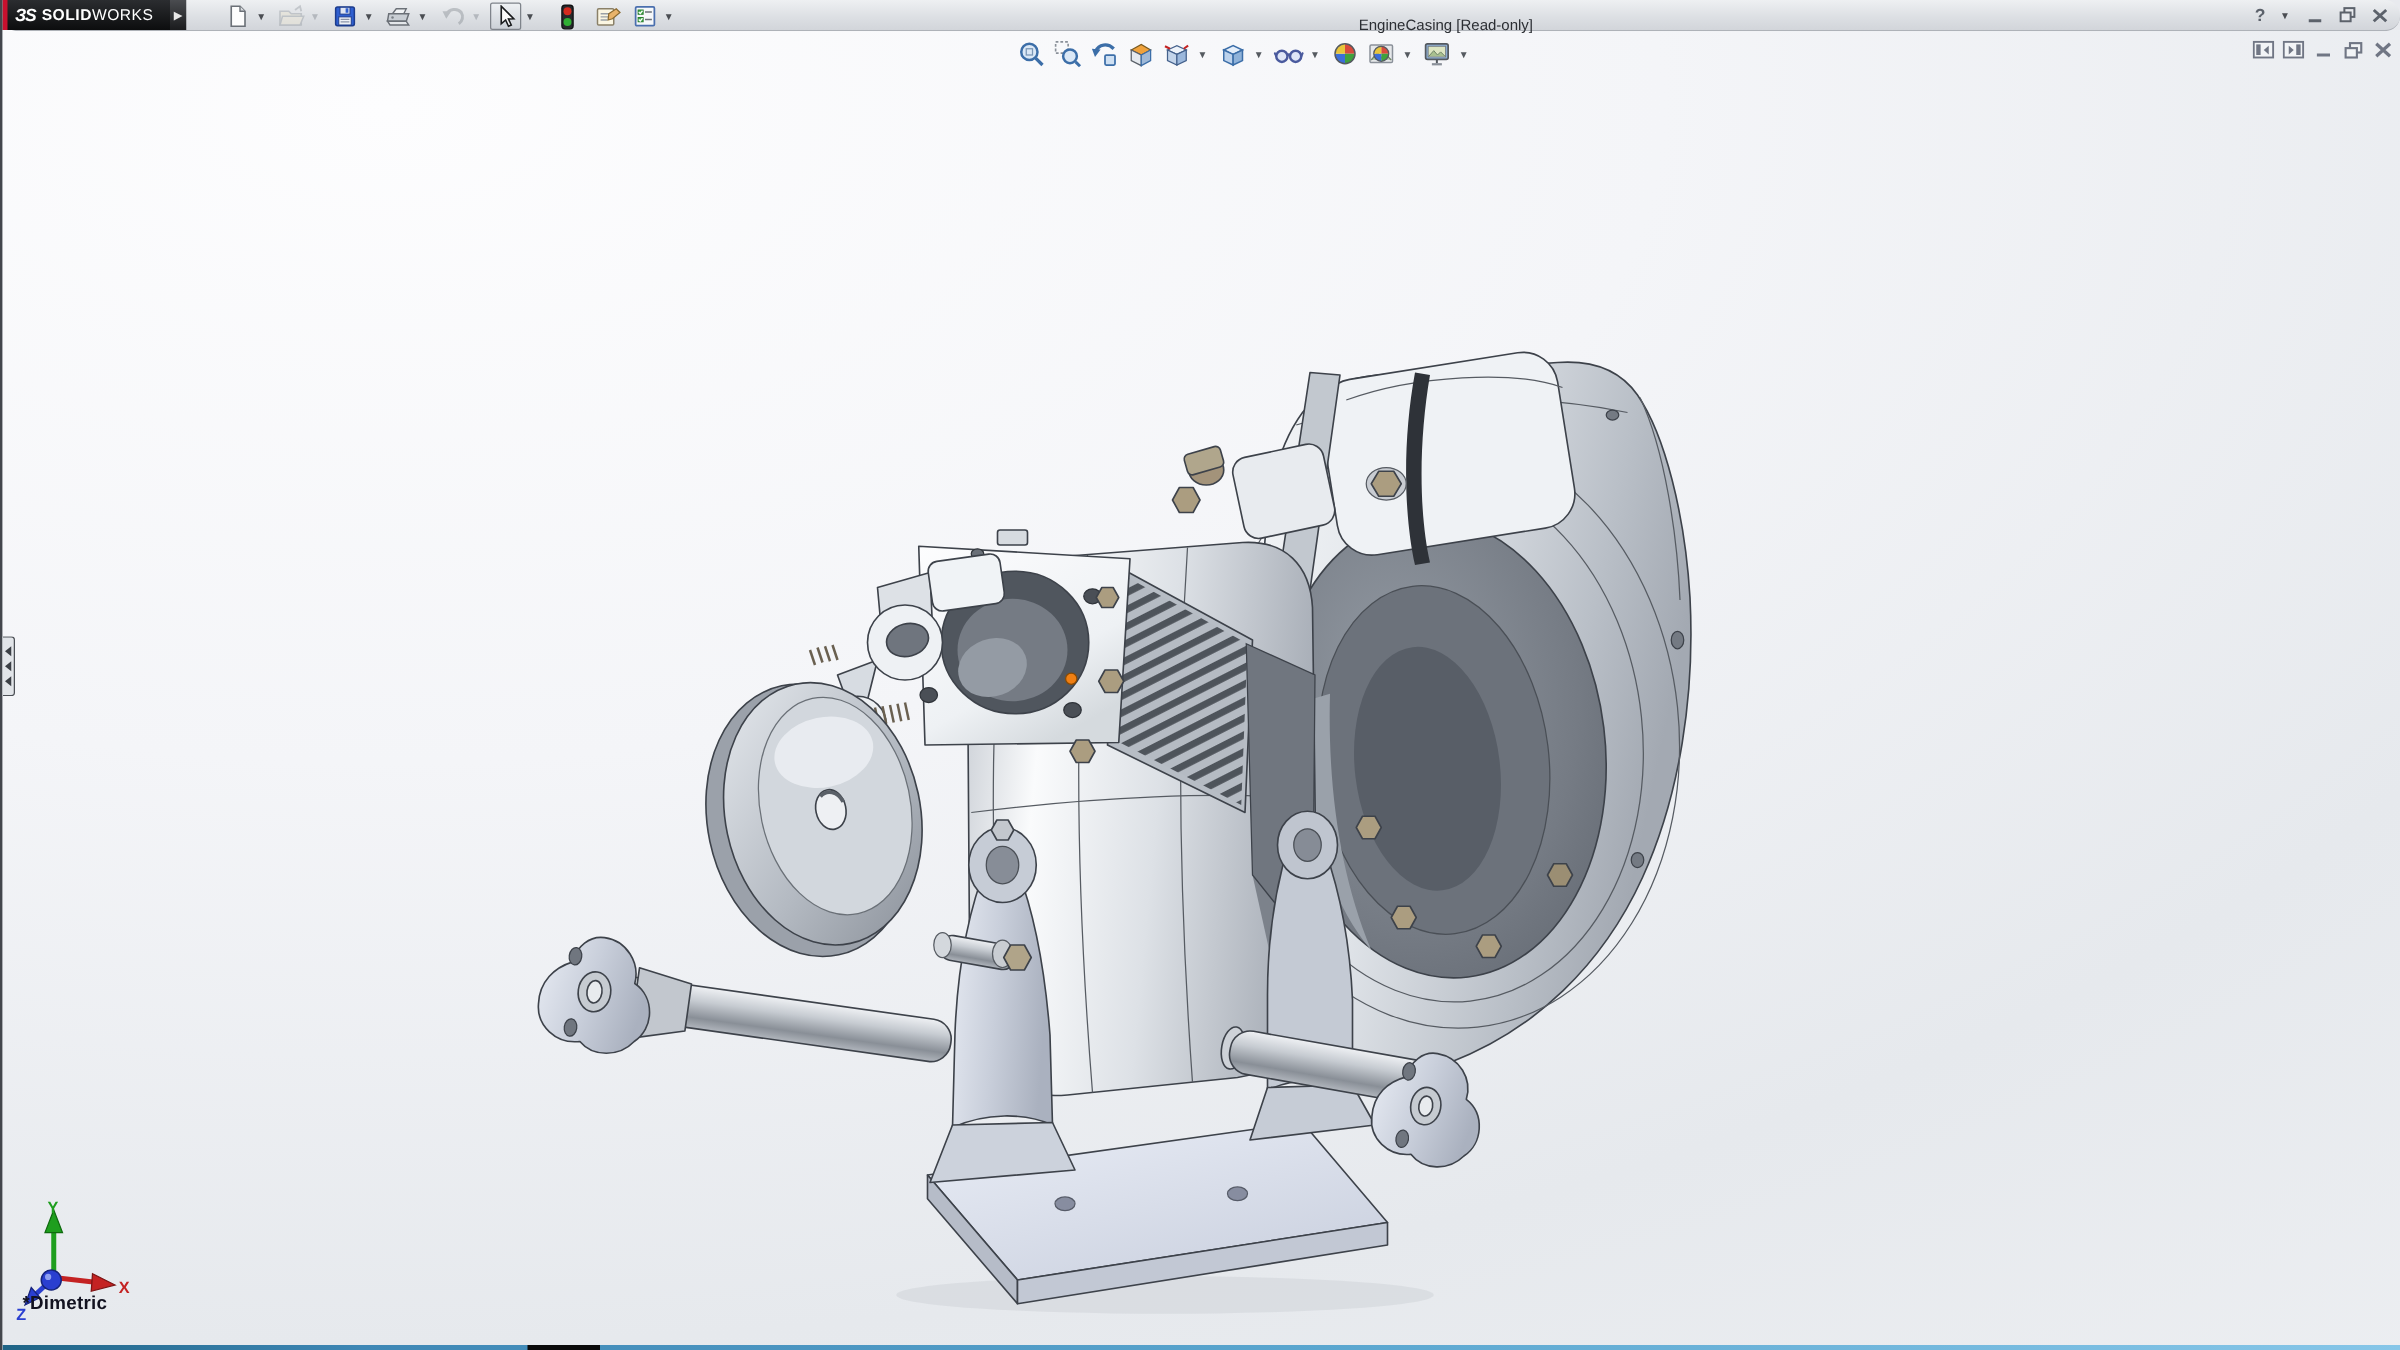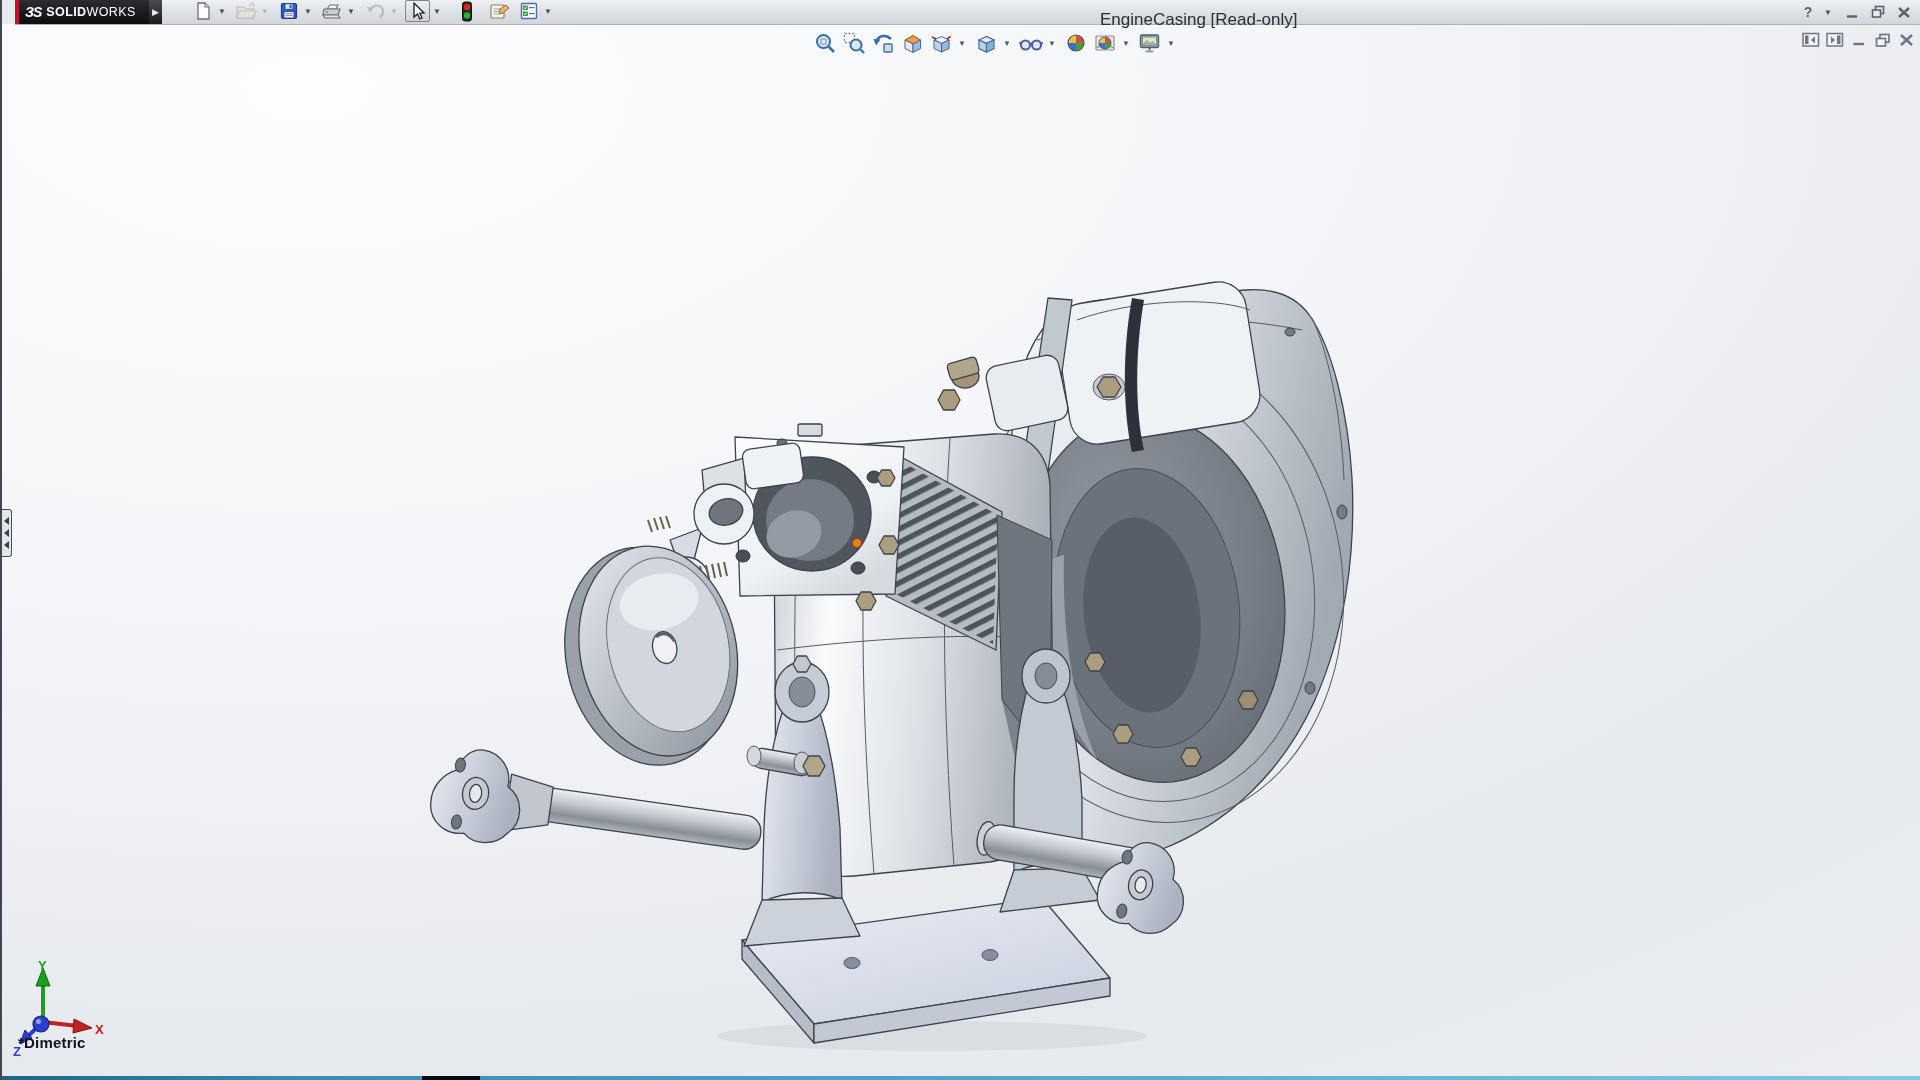--- a/index.html
+++ b/index.html
@@ -1,38 +1,38 @@
 <!DOCTYPE html>
 <html><head>
 <meta charset="utf-8">
 <style>
   html,body{margin:0;padding:0;background:#9aa0a8;}
   .app{position:relative;width:1920px;height:1080px;overflow:hidden;
        font-family:"Liberation Sans",sans-serif;background:#e8eaee;
        border-left:2px solid #43464c;box-sizing:border-box;}
 
   
-  .titlebar{position:absolute;left:13px;top:0;right:0;height:24px;
+  .titlebar{position:absolute;left:0;top:0;right:0;height:24px;
     background:linear-gradient(180deg,#eef0f2 0%,#dde0e4 55%,#d2d5da 100%);
-    border-bottom:1px solid #aeb2b8;display:flex;align-items:flex-start;z-index:50;}
+    border-bottom:1px solid #aeb2b8;display:flex;align-items:flex-end;z-index:50;border-radius:12px;}
   .logo{height:24px;width:134px;background:linear-gradient(180deg,#2b2d30,#0c0d0e);
     display:flex;align-items:center;padding-left:10px;box-sizing:border-box;position:relative;}
   .logo::before{content:"";position:absolute;left:0;top:0;bottom:0;width:4px;background:#c8102e;}
   .logo-mark{color:#fff;font-style:italic;font-weight:700;font-size:14px;margin-right:5px;letter-spacing:-1px;}
   .logo-brand{color:#fff;font-size:12.5px;letter-spacing:.4px;}
   .logo-brand b{font-weight:700;margin-top:12px;}
   .flyout{width:13px;height:24px;display:flex;align-items:center;justify-content:center;
     background:linear-gradient(180deg,#4a4c50,#1a1b1d);color:#e8e8e8;font-size:9px;cursor:pointer;}
   .tb-icons{display:flex;align-items:center;margin-left:28px;gap:1px;}
   .tbtn{width:25px;height:22px;display:flex;align-items:center;justify-content:center;position:relative;}
   .tbtn.active{background:linear-gradient(180deg,#eef1f4,#ccd1d7);border:1px solid #7f848b;border-radius:2px;box-sizing:border-box;}
   .caret{width:12px;height:22px;display:flex;align-items:center;justify-content:center;font-size:8px;color:#4a4d52;margin-right:4px;}
   .caret.dis{color:#b4b8be;}
   .title-text{position:absolute;left:1085px;top:0;height:40px;display:flex;align-items:center;
-    font-size:17px;color:#2b2e33;}
+    font-size:12px;color:#2b2e33;}
   .win-ctrls{position:absolute;right:6px;top:0;height:24px;display:flex;align-items:center;gap:6px;color:#606670;}
   .wbtn{width:20px;height:20px;display:flex;align-items:center;justify-content:center;}
 
   
   .viewport{position:absolute;left:0;top:24px;right:0;bottom:0;
     background:radial-gradient(140% 130% at 16% 6%, #fdfdfe 0%, #f4f5f8 38%, #e6e9ed 72%, #edeff2 100%);}
   .bottom-edge{position:absolute;left:0;bottom:0;right:0;height:4px;z-index:40;
     background:linear-gradient(90deg,#1f6486 0%,#3e87b5 15%,#5aa6cf 55%,#86c6e8 100%);}
   .bottom-dark{position:absolute;left:420px;bottom:0;width:58px;height:4px;background:#0a0a0a;z-index:41;}
 

